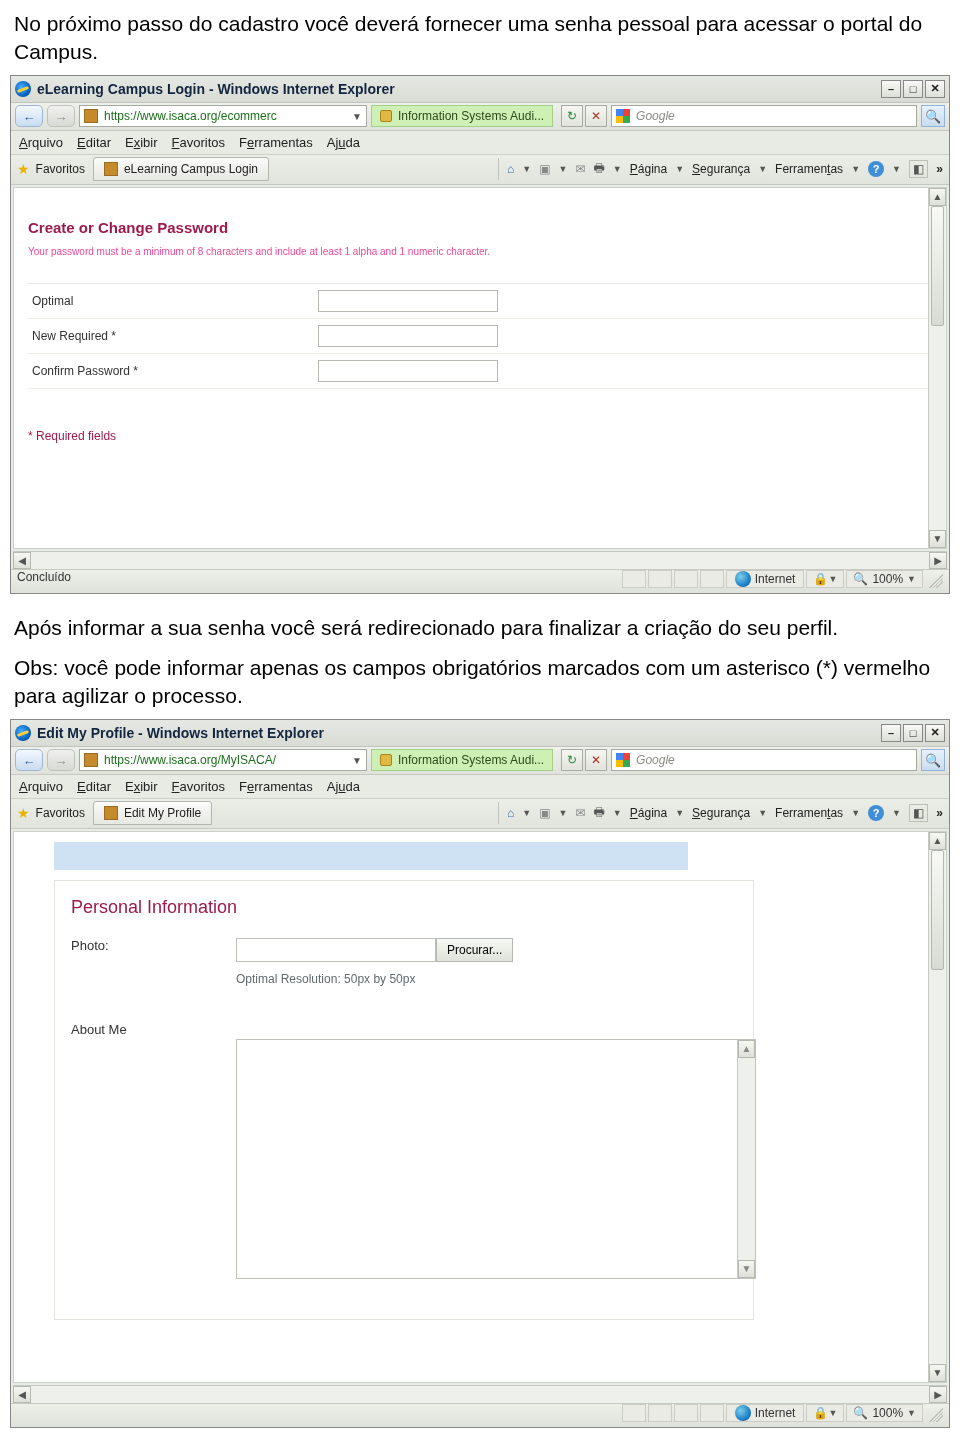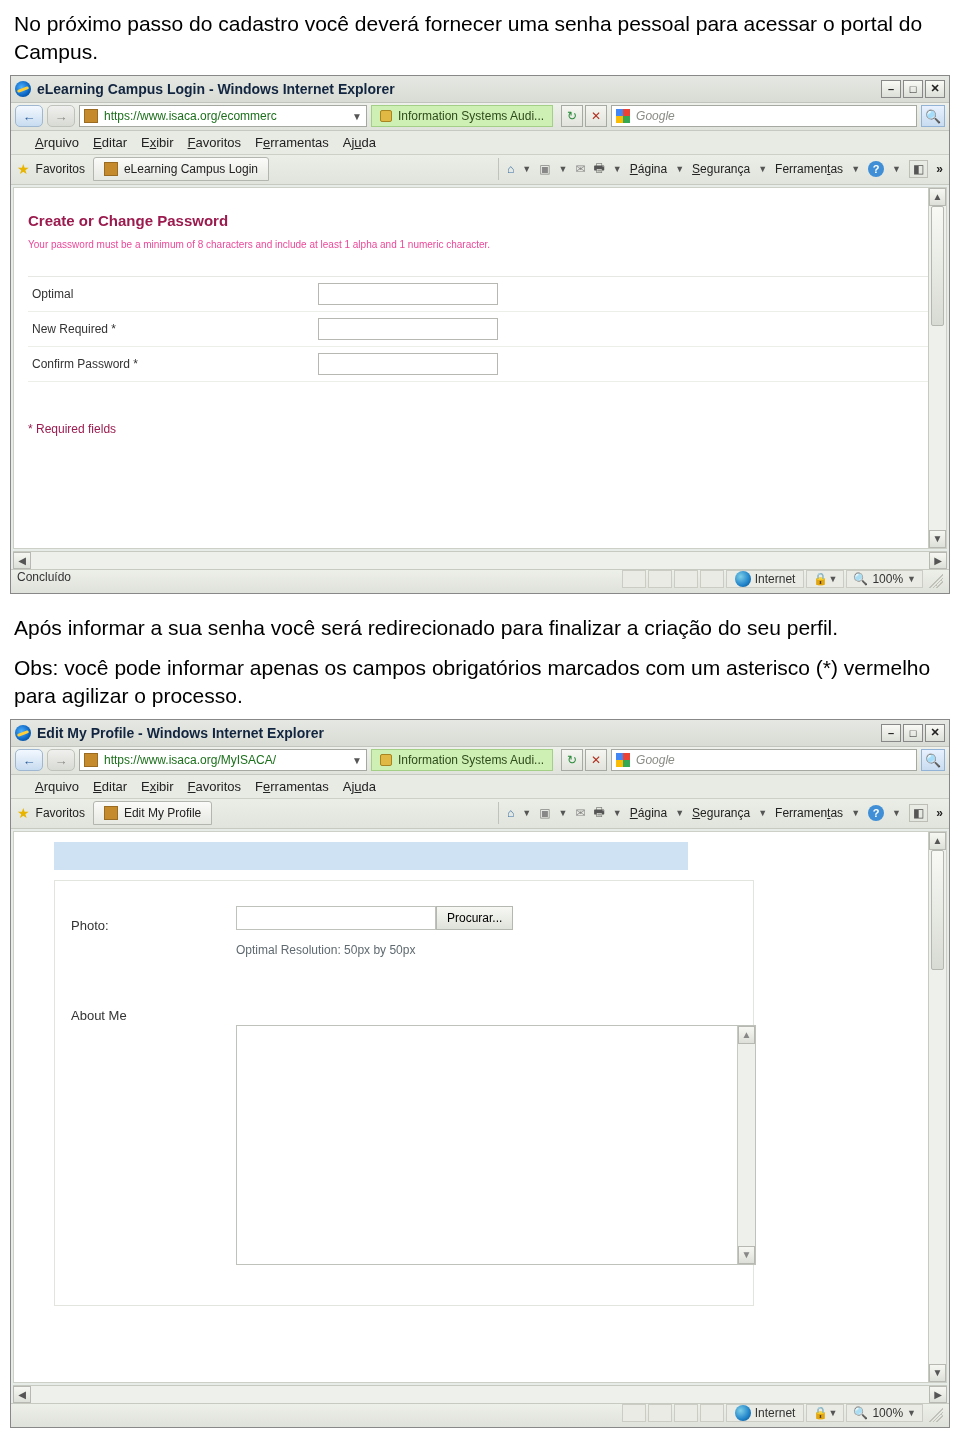--- a/index.html
+++ b/index.html
@@ -85,21 +85,21 @@
   .search .g::before{content:"";position:absolute;left:0;top:0;width:7px;height:7px;background:#4285F4;}
   .search .g::after{content:"";position:absolute;right:0;top:0;width:7px;height:7px;background:#EA4335;}
   .search .g2 { position:absolute; left:0; bottom:0; width:7px; height:7px; background:#FBBC05;}
   .search .g3 { position:absolute; right:0; bottom:0; width:7px; height:7px; background:#34A853;}
   .search-text { color:#8a8c86; font-style:italic; font-size:12px; }
   .gob {
     width:24px; height:22px; border:1px solid #93b3d6; background:linear-gradient(#e8f1ff,#c8dcf0);
     display:flex; align-items:center; justify-content:center; color:#2a5c9a;
   }
   .menubar {
-    display:flex; gap:14px; height:24px; align-items:center; padding:0 24px;
+    display:flex; gap:14px; height:24px; align-items:center; padding:0 8px;
     background:#e8ebe4; border-bottom:1px solid #ccd0c7; font-size:13px; color:#222;
   }
   .menubar span u { text-decoration: underline; }
   .favbar {
     display:flex; align-items:center; gap:6px; height:30px; padding:0 6px;
     background:linear-gradient(#ebeee6,#e1e4dc); border-bottom:1px solid #c7cac1;
     font-size:12px; color:#222;
   }
   .star { color:#e8b400; font-size:14px; }
   .tab {
@@ -109,21 +109,21 @@
   }
   .tab .badge2 { width:14px; height:14px; background:#c48a2b; border:1px solid #9a6b20; }
   .tools { margin-left:auto; display:flex; align-items:center; gap:8px; }
   .favbar .dv { width:1px; height:22px; background:#c0c3bb; }
   .favbar .dd { font-size:9px; color:#555; }
   .favbar .help { width:16px; height:16px; border-radius:50%; background:#3f8ed6; color:#fff; display:flex; align-items:center; justify-content:center; font-size:11px; font-weight:bold; }
   .content-frame {
     background:#fff; border:1px solid #ccd0c7; margin:2px; position:relative;
     overflow:hidden;
   }
-  .content-inner { padding: 24px 14px 10px 14px; height:360px; font-size:12px; color:#333;}
+  .content-inner { padding: 31px 14px 10px 14px; height:360px; font-size:12px; color:#333;}
   .content-title { color:#9b1b4e; font-weight:bold; font-size:15px; margin-bottom:10px; }
   .content-desc { color:#ec4899; font-size:10px; margin-bottom:26px; }
   .form-table { width:100%; border-top:1px solid #e6e8e3;}
   .form-row { display:flex; align-items:center; border-bottom:1px solid #eceee8; padding:6px 0; }
   .form-label { width:290px; color:#333; font-size:12px; padding-left:4px; }
   .form-input { width:180px; height:22px; border:1px solid #b6b8b1; background:#fff; }
   .req-note { color:#9b1b4e; font-size:12px; margin-top:40px; }
   .ie-scroll-v { position:absolute; right:0; top:0; bottom:0; width:18px; background:#eef0eb; border-left:1px solid #c7cac1; }
   .ie-scroll-v .thumb { position:absolute; left:2px; right:2px; top:18px; height:120px; background:linear-gradient(#f8f9f5,#d8dbd3); border:1px solid #b4b7af; border-radius:2px;}
   .ie-scroll-v .arr { position:absolute; left:0; right:0; height:18px; background:linear-gradient(#f6f7f2,#dde0d8); border:1px solid #b6b8b1; display:flex; align-items:center; justify-content:center; font-size:10px; color:#555;}
@@ -144,21 +144,21 @@
   .grip { width:18px; height:18px; background:
     linear-gradient(135deg, transparent 60%, #c0c2ba 60%, #c0c2ba 65%, transparent 65%,
     transparent 70%, #c0c2ba 70%, #c0c2ba 75%, transparent 75%,
     transparent 80%, #c0c2ba 80%, #c0c2ba 85%, transparent 85%);}
   
   .content2 { padding: 10px 18px 0 40px; height:550px; font-size:13px; color:#333; }
   .bluebar { height:28px; background:#cfe2f3; margin: 0 240px 10px 0; }
   .pi-box { border:1px solid #e2e4de; padding:16px 16px 40px 16px; width:700px; background:#fff; }
   .pi-title { color:#9b1b4e; font-size:18px; margin-bottom:14px; }
   .pi-row { display:flex; padding:6px 0; font-size:13px; color:#333; }
-  .pi-label { width:165px;margin-top:15px; }
+  .pi-label { width:165px; }
   .pi-field { display:flex; align-items:center; gap:0; }
   .pi-input { width:200px; height:24px; border:1px solid #bfc1bb; background:#fff; }
   .pi-btn { height:24px; border:1px solid #b5b8b0; background:linear-gradient(#f7f8f4,#dfe2da); padding:0 10px; font-size:12px;}
   .pi-note { color:#5f6a70; font-size:12px; margin-top:4px; margin-left:165px;}
   .about-area {
     width:520px; height:240px; border:1px solid #bfc1bb; background:#fff; position:relative;
     margin-left:165px; margin-top:-4px;
   }
   .about-area .vsb { position:absolute; right:0; top:0; bottom:0; width:18px; background:#eef0eb; border-left:1px solid #c7cac1;}
   .about-area .vup, .about-area .vdn { position:absolute; left:0; right:0; height:18px; background:linear-gradient(#f6f7f2,#dde0d8); border:1px solid #b6b8b1; display:flex; align-items:center; justify-content:center; font-size:10px; color:#888;}
@@ -369,20 +369,21 @@
         <span class="dd">▼</span>
       <span style="border:1px solid #bdbfb7;padding:1px 3px;color:#555;">◧</span>
       <span style="font-weight:bold;">»</span>
     </div>
   </div>
 
   <div class="content-frame">
     <div class="content2">
       <div class="bluebar"></div>
       <div class="pi-box">
+        <div class="pi-title">Personal Information</div>
         <div class="pi-row">
           <div class="pi-label">Photo:</div>
           <div class="pi-field">
             <input class="pi-input" style="">
             <button class="pi-btn">Procurar...</button>
           </div>
         </div>
         <div class="pi-note">Optimal Resolution: 50px by 50px</div>
         <div style="height:30px;"></div>
         <div class="pi-row" style="align-items:flex-start;">

